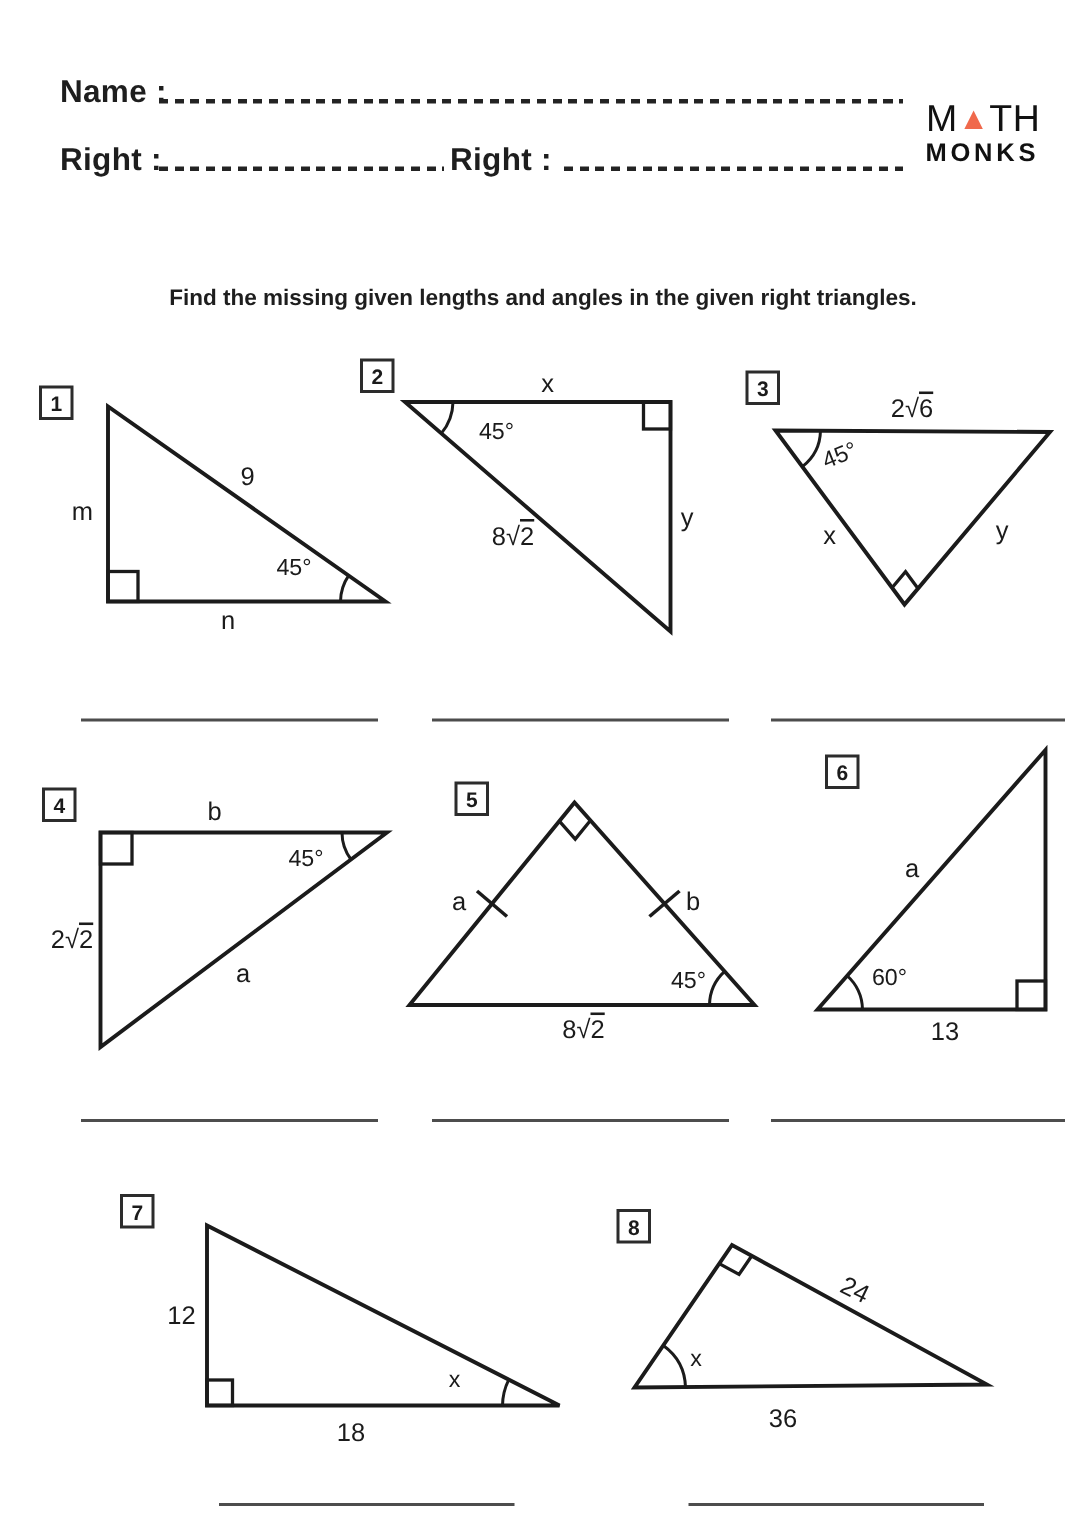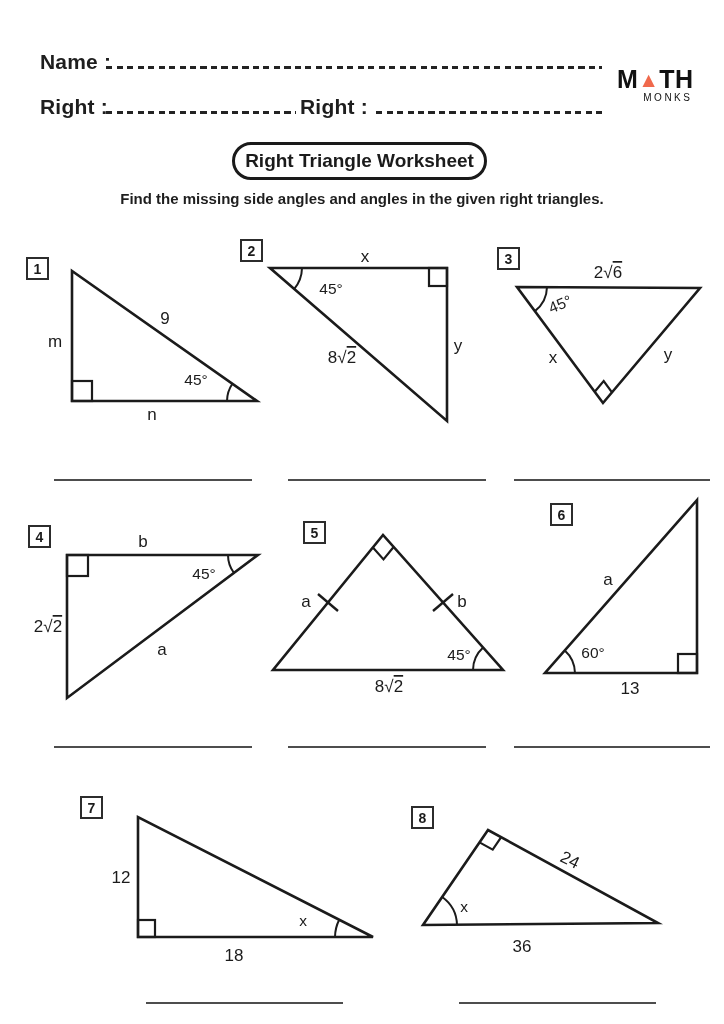--- a/index.html
+++ b/index.html
@@ -2,23 +2,23 @@
 <html><head>
 <meta charset="utf-8">
 <style>
   html,body{margin:0;padding:0;background:#e8e8e8;}
   .page{position:relative;width:724px;height:1024px;background:#ffffff;overflow:hidden;
         font-family:"Liberation Sans",sans-serif;color:#1b1b1b;}
   .abs{position:absolute;}
   .hdr-label{font-size:21px;font-weight:600;color:#1e1e1e;letter-spacing:.2px;}
   .dash{height:2.5px;background:repeating-linear-gradient(90deg,#232323 0 6px,transparent 6px 10.5px);}
   .logo{position:absolute;left:617px;top:67px;text-align:right;line-height:1;}
-  .logo-top{font-size:25px;font-weight:700;letter-spacing:.5px;color:#111;}
+  .logo-top{font-size:25px;font-weight:400;letter-spacing:.5px;color:#111;}
   .logo-tri{color:#f0694c;font-size:21px;vertical-align:1px;letter-spacing:0;}
-  .logo-bottom{font-size:10px;font-weight:400;letter-spacing:2.5px;color:#111;margin-top:1px;margin-right:1px;}
+  .logo-bottom{font-size:17px;font-weight:700;letter-spacing:2.5px;color:#111;margin-top:1px;margin-right:1px;}
   .pill{position:absolute;left:232px;top:142px;width:255px;height:38px;border:3px solid #1a1a1a;
         border-radius:21px;display:flex;align-items:center;justify-content:center;
         font-size:19px;font-weight:600;box-sizing:border-box;}
   .instruction{position:absolute;left:0;top:190px;width:724px;text-align:center;
         font-size:15px;font-weight:600;color:#1e1e1e;}
   .badge{position:absolute;width:23px;height:23px;border:2px solid #2c2c2c;box-sizing:border-box;
         display:flex;align-items:center;justify-content:center;font-size:14px;font-weight:700;color:#1b1b1b;}
   .ansline{position:absolute;height:2px;background:#4d4d4d;}
   svg{position:absolute;left:0;top:0;}
   .tri-line{fill:none;stroke:#1b1b1b;stroke-width:2.6;stroke-linejoin:miter;}
@@ -41,22 +41,21 @@
   <div class="abs dash" style="left:106px;top:111px;width:190px;"></div>
 
   <div class="abs hdr-label" style="left:300px;top:95px;">Right :</div>
   <div class="abs dash" style="left:376px;top:111px;width:226px;"></div>
 
   <div class="logo">
     <div class="logo-top"><span>M</span><span class="logo-tri">▲</span><span>TH</span></div>
     <div class="logo-bottom">MONKS</div>
   </div>
 
-  <div class="pill">Right Triangle Worksheet</div>
-  <div class="instruction">Find the missing side angles and angles in the given right triangles.</div>
+  <div class="instruction">Find the missing given lengths and angles in the given right triangles.</div>
 
   <div class="badge" style="left:26px;top:257px;">1</div>
   <div class="badge" style="left:240px;top:239px;">2</div>
   <div class="badge" style="left:497px;top:247px;">3</div>
   <div class="badge" style="left:28px;top:525px;">4</div>
   <div class="badge" style="left:303px;top:521px;">5</div>
   <div class="badge" style="left:550px;top:503px;">6</div>
   <div class="badge" style="left:80px;top:796px;">7</div>
   <div class="badge" style="left:411px;top:806px;">8</div>
 

